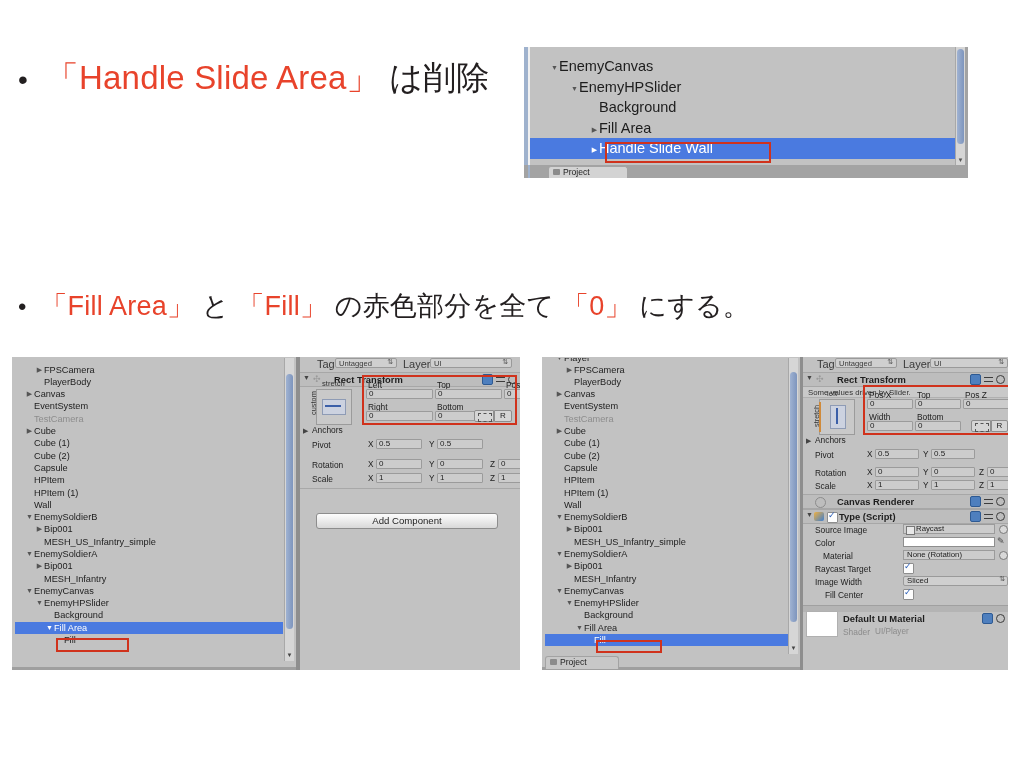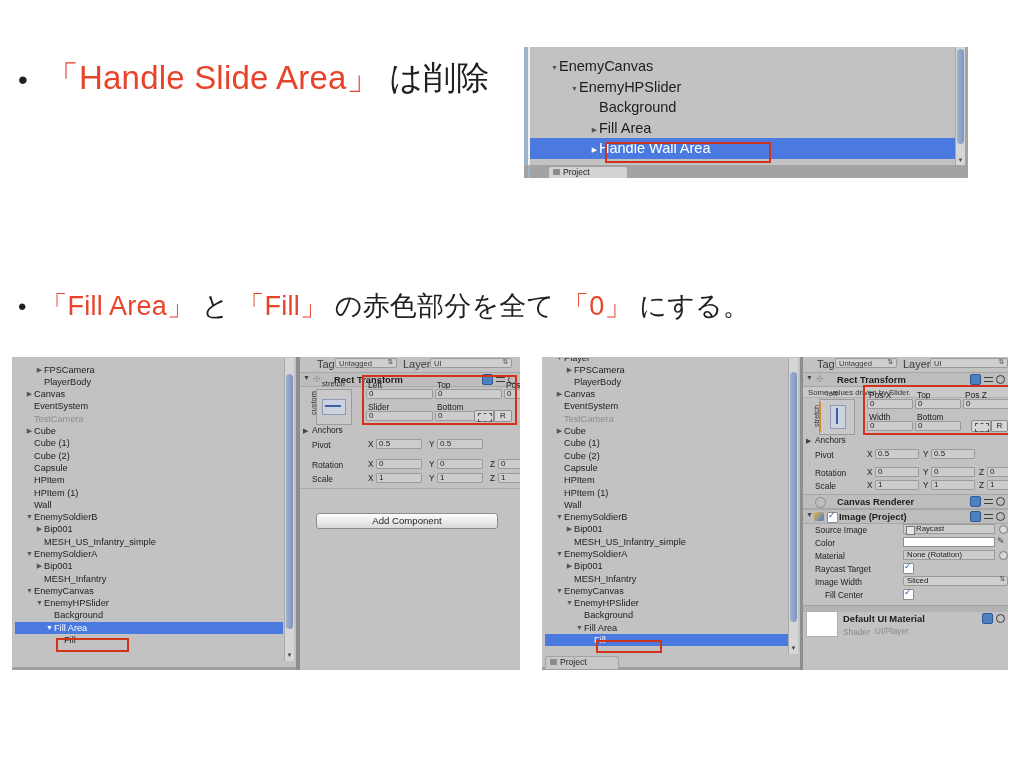--- a/index.html
+++ b/index.html
@@ -129,21 +129,21 @@
 
     <div style="position:absolute;left:0;top:0;width:4px;height:118px;background:#9fb2cd;"></div>
     <div style="position:absolute;left:4px;top:0;width:2px;height:118px;background:#f0f0f0;"></div>
 
     <div class="hier" id="topHier" style="left:6px;width:425px;height:118px;top:0;bottom:auto;">
         <div class="row" style="height: 9.225px; line-height: 0px; font-size: 14.5px; overflow: hidden;"><span style="display: inline-block; width: 40px;"></span><span class="arw"></span><span class="lbl"></span></div>
         <div class="row" style="height: 20.5px; line-height: 20.5px; font-size: 14.5px;"><span style="display: inline-block; width: 20px;"></span><span class="arw">▼</span><span class="lbl">EnemyCanvas</span></div>
         <div class="row" style="height: 20.5px; line-height: 20.5px; font-size: 14.5px;"><span style="display: inline-block; width: 40px;"></span><span class="arw">▼</span><span class="lbl">EnemyHPSlider</span></div>
         <div class="row" style="height: 20.5px; line-height: 20.5px; font-size: 14.5px;"><span style="display: inline-block; width: 60px;"></span><span class="arw"></span><span class="lbl">Background</span></div>
         <div class="row" style="height: 20.5px; line-height: 20.5px; font-size: 14.5px;"><span style="display: inline-block; width: 60px;"></span><span class="arw">▶</span><span class="lbl">Fill Area</span></div>
-        <div class="row sel" style="height: 20.5px; line-height: 20.5px; font-size: 14.5px; margin-left: -6px; padding-left: 6px; width: 437px;"><span style="display: inline-block; width: 60px;"></span><span class="arw">▶</span><span class="lbl">Handle Wall Area</span></div>
+        <div class="row sel" style="height: 20.5px; line-height: 20.5px; font-size: 14.5px; margin-left: -6px; padding-left: 6px; width: 437px;"><span style="display: inline-block; width: 60px;"></span><span class="arw">▶</span><span class="lbl">Handle Slide Wall</span></div>
       </div>
 
     <div class="vscroll" style="left:431px;top:0;height:118px;">
       <div class="thumb" style="top:2px;height:95px;"></div>
       <div style="position:absolute;left:1px;bottom:1px;width:7px;height:7px;color:#555;font-size:6px;text-align:center;line-height:7px;">▼</div>
     </div>
 
     <div style="position:absolute;left:0;top:118px;width:444px;height:13px;background:#a3a3a3;"></div>
     <div style="position:absolute;left:4px;top:118px;width:2px;height:13px;background:#9fb2cd;"></div>
     <div class="projtab" style="left:24px;top:119px;width:78px;height:12px;">
@@ -231,21 +231,21 @@
       <div class="flabel" style="left:137px;top:23px;">Top</div>
       <div class="fld" style="left:135px;top:32px;width:67px;">
           <span>0</span>
         </div>
 
       <div class="flabel" style="left:206px;top:23px;">Pos Z</div>
       <div class="fld" style="left:204px;top:32px;width:40px;">
           <span>0</span>
         </div>
 
-      <div class="flabel" style="left:68px;top:45px;">Slider</div>
+      <div class="flabel" style="left:68px;top:45px;">Right</div>
       <div class="fld" style="left:66px;top:54px;width:67px;">
           <span>0</span>
         </div>
 
       <div class="flabel" style="left:137px;top:45px;">Bottom</div>
       <div class="fld" style="left:135px;top:54px;width:67px;">
           <span>0</span>
         </div>
 
       <div style="position:absolute;left:174px;top:53px;width:20px;height:12px;background:#d5d5d5;border:1px solid #8e8e8e;box-sizing:border-box;border-radius:2px 0 0 2px;">
@@ -461,40 +461,40 @@
           <i class="mini help"></i>
           <i class="mini pre"></i>
           <i class="mini gear"></i>
         </span>
       </div>
 
       <div class="comphdr" style="position:absolute;left:0;top:152px;width:205px;">
         <span class="foldt">▼</span>
         <span style="position:absolute;left:11px;top:2px;width:10px;height:9px;background:linear-gradient(135deg,#f0b040,#3e7fd0);border-radius:2px;"></span>
         <span class="chk" style="left:24px;top:2px;"></span>
-        <span class="title" style="left:36px;">Image (Project)</span>
+        <span class="title" style="left:36px;">Type (Script)</span>
         <span class="icoset">
           <i class="mini help"></i>
           <i class="mini pre"></i>
           <i class="mini gear"></i>
         </span>
       </div>
 
       <div class="flabel" style="left:12px;top:168px;">Source Image</div>
       <div class="matpill" style="left:100px;top:167px;width:92px;">
         <span class="sq"></span>
         <span class="t">Raycast</span>
       </div>
       <span class="radio" style="left:196px;top:168px;"></span>
 
       <div class="flabel" style="left:12px;top:181px;text-align:center;">Color</div>
       <div class="whitefield" style="left:100px;top:180px;width:92px;"></div>
       <span style="position:absolute;left:194px;top:179px;font-size:9px;color:#444;">✎</span>
 
-      <div class="flabel" style="left:12px;top:194px;">Material</div>
+      <div class="flabel" style="left:20px;top:194px;">Material</div>
       <div class="matpill" style="left:100px;top:193px;width:92px;">
         <span class="t" style="left:3px;">None (Rotation)</span>
       </div>
       <span class="radio" style="left:196px;top:194px;"></span>
 
       <div class="flabel" style="left:12px;top:207px;">Raycast Target</div>
       <span class="chk" style="left:100px;top:206px;"></span>
 
       <div class="flabel" style="left:12px;top:220px;">Image Width</div>
       <div class="popup" style="left:100px;top:219px;width:105px;">

